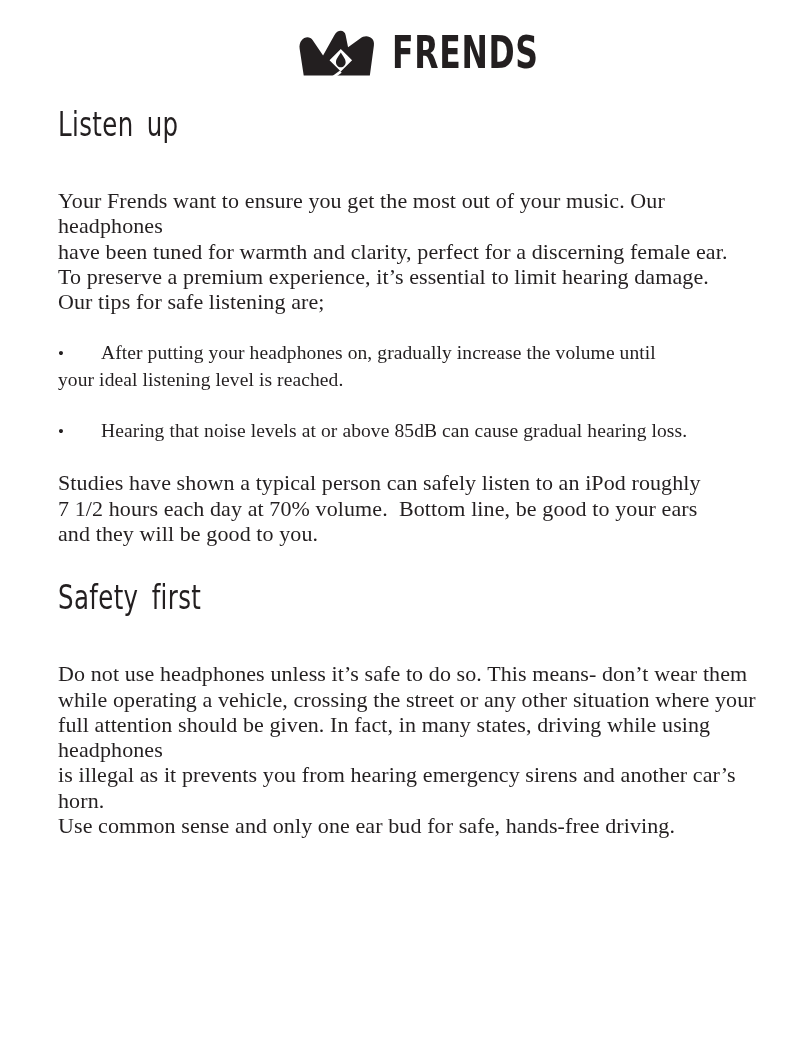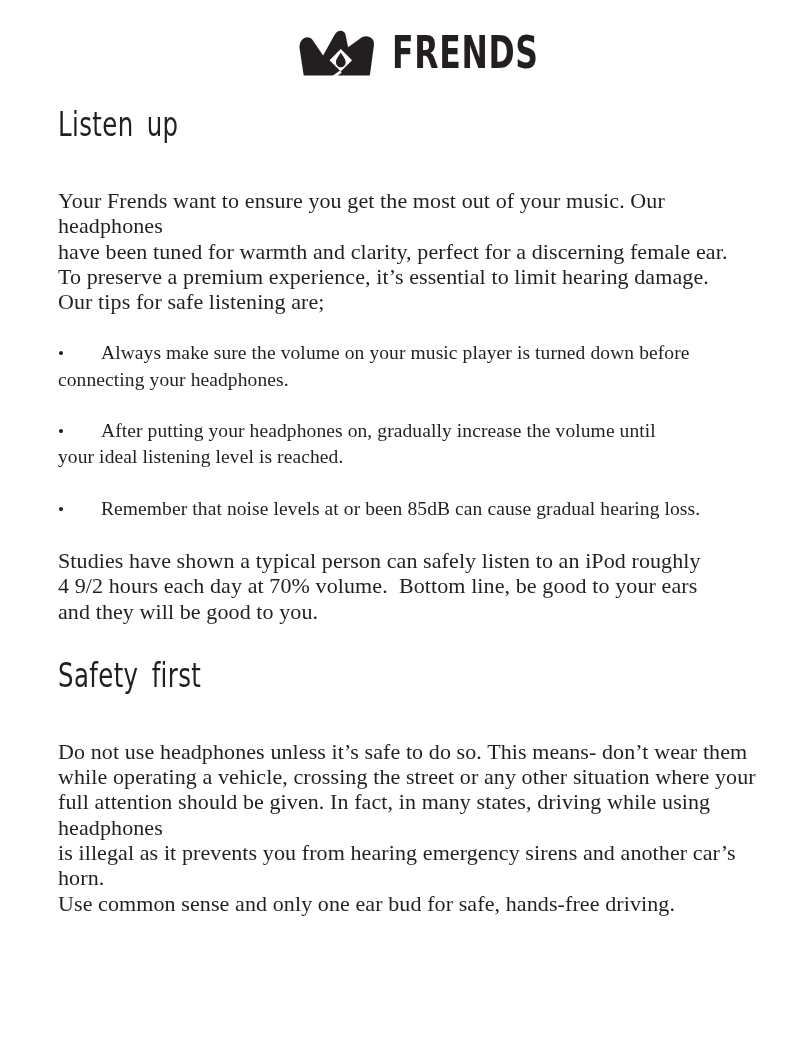--- a/index.html
+++ b/index.html
@@ -107,37 +107,33 @@
 
   <div class="content">
 
     <h1 class="section-heading heading-listen">Listen up</h1>
 
     <p class="para intro-para">Your Frends want to ensure you get the most out of your music. Our headphones
 have been tuned for warmth and clarity, perfect for a discerning female ear.
 To preserve a premium experience, it’s essential to limit hearing damage.
 Our tips for safe listening are;</p>
 
-    <div class="bullet-item">
-      <span class="bullet-marker">•</span><span class="bullet-gap"></span><span class="bullet-text">Always make sure the volume on your music player is turned down before
-connecting your headphones.</span>
-    </div>
 
     <div class="bullet-item">
       <span class="bullet-marker">•</span><span class="bullet-gap"></span><span class="bullet-text">After putting your headphones on, gradually increase the volume until
 your ideal listening level is reached.</span>
     </div>
 
     <div class="bullet-item">
-      <span class="bullet-marker">•</span><span class="bullet-gap"></span><span class="bullet-text">Remember that noise levels at or been 85dB can cause gradual hearing loss.</span>
+      <span class="bullet-marker">•</span><span class="bullet-gap"></span><span class="bullet-text">Hearing that noise levels at or above 85dB can cause gradual hearing loss.</span>
     </div>
 
 
     <p class="para body-para">Studies have shown a typical person can safely listen to an iPod roughly
-4 9/2 hours each day at 70% volume.  Bottom line, be good to your ears
+7 1/2 hours each day at 70% volume.  Bottom line, be good to your ears
 and they will be good to you.</p>
 
     <h1 class="section-heading heading-safety">Safety first</h1>
 
     <p class="para intro-para">Do not use headphones unless it’s safe to do so. This means- don’t wear them
 while operating a vehicle, crossing the street or any other situation where your
 full attention should be given. In fact, in many states, driving while using headphones
 is illegal as it prevents you from hearing emergency sirens and another car’s horn.
 Use common sense and only one ear bud for safe, hands-free driving.</p>
 

